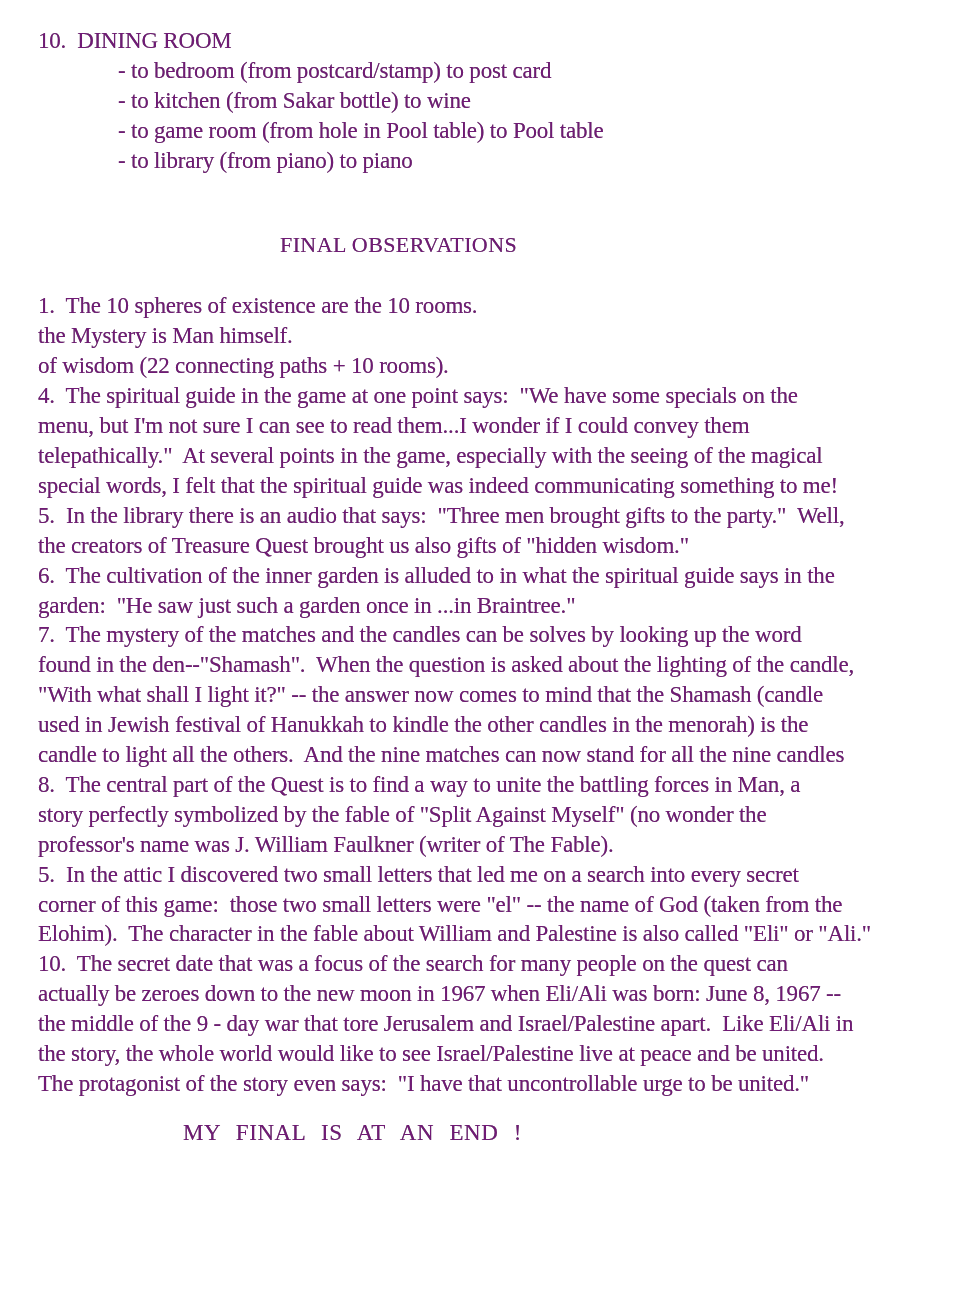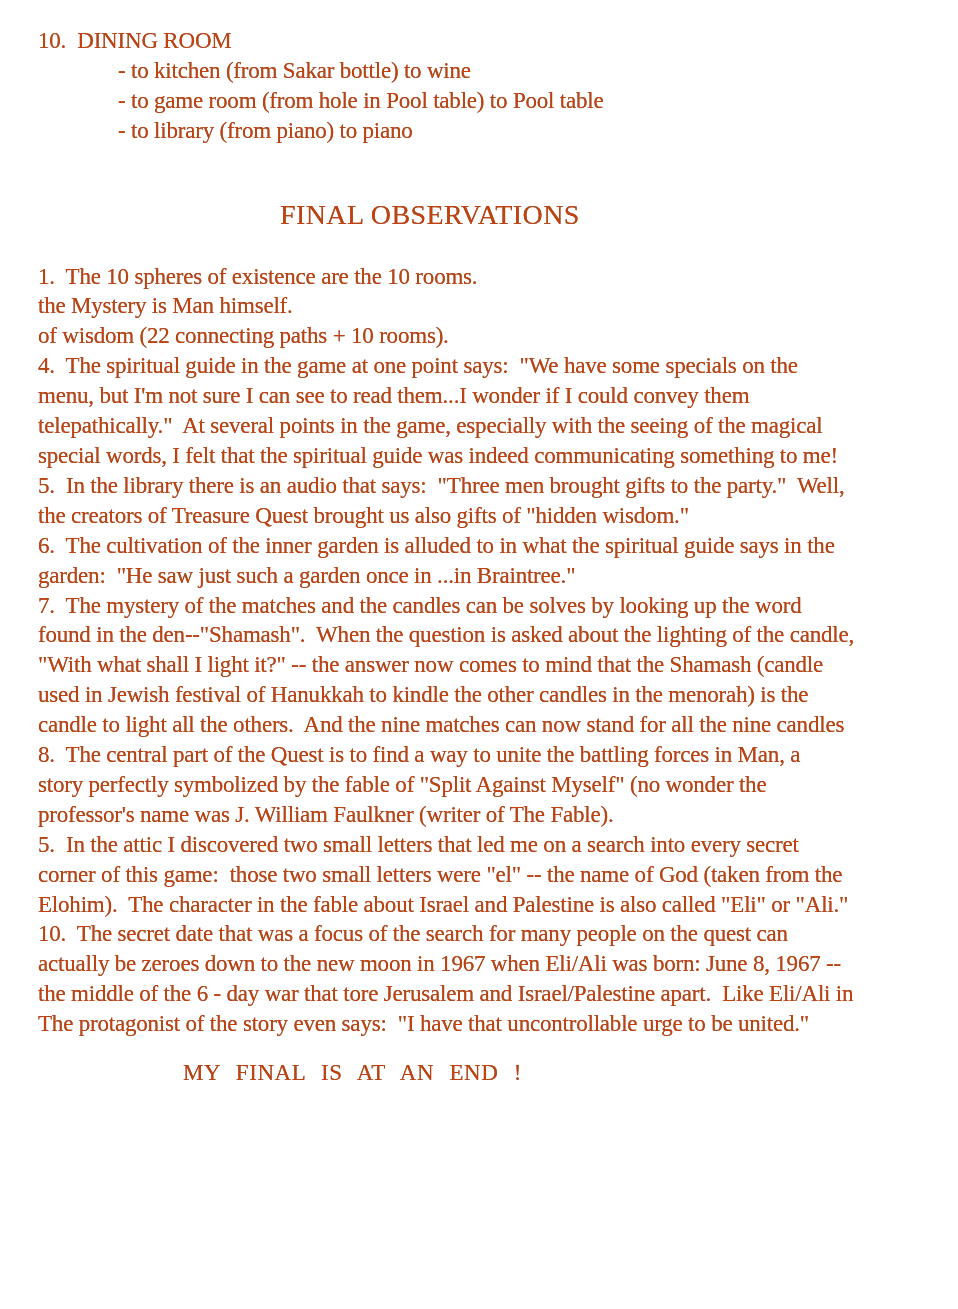--- a/index.html
+++ b/index.html
@@ -14,30 +14,30 @@
   }
   .page {
     box-sizing: border-box;
     width: 958px;
     height: 1309px;
     padding: 26px 28px 0 38px;
     background: #ffffff;
     font-family: "Liberation Serif", "DejaVu Serif", serif;
     font-size: 23px;
     line-height: 29.9px;
-    color: #c2410c;
+    color: #701a75;
     letter-spacing: -0.2px;
     text-shadow: 0 0 0.5px rgba(10,10,10,0.55);
     border-radius: 31px;
   }
   .dining-heading { white-space: pre; }
   .dash-item { white-space: pre; margin-left: 80px; }
   .section-title {
     white-space: pre;
-    font-size: 28px;
+    font-size: 22px;
     letter-spacing: 0.4px;
     margin: 54px 0 32px 242px;
   }
   .obs-line { white-space: pre; }
   .u { text-underline-offset: 3px; }
   .closing {
     white-space: pre;
     margin: 19px 0 0 145px;
     font-size: 23px;
     letter-spacing: 0.6px;
@@ -45,20 +45,21 @@
   }
 </style>
 </head>
 <body>
 
 <div class="page">
 
   <div class="dining-heading">10.  DINING ROOM</div>
 
   <div class="dining-list">
+      <div class="dash-item">- to bedroom (from postcard/stamp) to post card</div>
       <div class="dash-item">- to kitchen (from Sakar bottle) to wine</div>
       <div class="dash-item">- to game room (from hole in Pool table) to Pool table</div>
       <div class="dash-item">- to library (from piano) to piano</div>
     </div>
 
   <div class="section-title">FINAL OBSERVATIONS</div>
 
   <div class="observations">
       <div class="obs">
         <div class="obs-line"><span>1.  The 10 spheres of existence are the 10 rooms.</span></div>
@@ -91,25 +92,26 @@
         <div class="obs-line"><span>candle to light all the others.  And the nine matches can now stand for all the nine candles</span></div>
       </div>
       <div class="obs">
         <div class="obs-line"><span>8.  The central part of the Quest is to find a way to unite the battling forces in Man, a</span></div>
         <div class="obs-line"><span>story perfectly symbolized by the fable of "Split Against Myself" (no wonder the</span></div>
         <div class="obs-line"><span>professor's name was J. William Faulkner (writer of The Fable).</span></div>
       </div>
       <div class="obs">
         <div class="obs-line"><span>5.  In the attic I discovered two small letters that led me on a search into every secret</span></div>
         <div class="obs-line"><span>corner of this game:  those two small letters were "el" -- the name of God (taken from the</span></div>
-        <div class="obs-line"><span>Elohim).  The character in the fable about Israel and Palestine is also called "Eli" or "Ali."</span></div>
+        <div class="obs-line"><span>Elohim).  The character in the fable about William and Palestine is also called "Eli" or "Ali."</span></div>
       </div>
       <div class="obs">
         <div class="obs-line"><span>10.  The secret date that was a focus of the search for many people on the quest can</span></div>
         <div class="obs-line"><span>actually be zeroes down to the new moon in 1967 when Eli/Ali was born: June 8, 1967 --</span></div>
-        <div class="obs-line"><span>the middle of the 6 - day war that tore Jerusalem and Israel/Palestine apart.  Like Eli/Ali in</span></div>
+        <div class="obs-line"><span>the middle of the 9 - day war that tore Jerusalem and Israel/Palestine apart.  Like Eli/Ali in</span></div>
+        <div class="obs-line"><span>the story, the whole world would like to see Israel/Palestine live at peace and be united.</span></div>
         <div class="obs-line"><span>The protagonist of the story even says:  "I have that uncontrollable urge to be united."</span></div>
       </div>
     </div>
 
   <div class="closing">MY FINAL IS AT AN END !</div>
 
 </div>
 
 </body></html>

